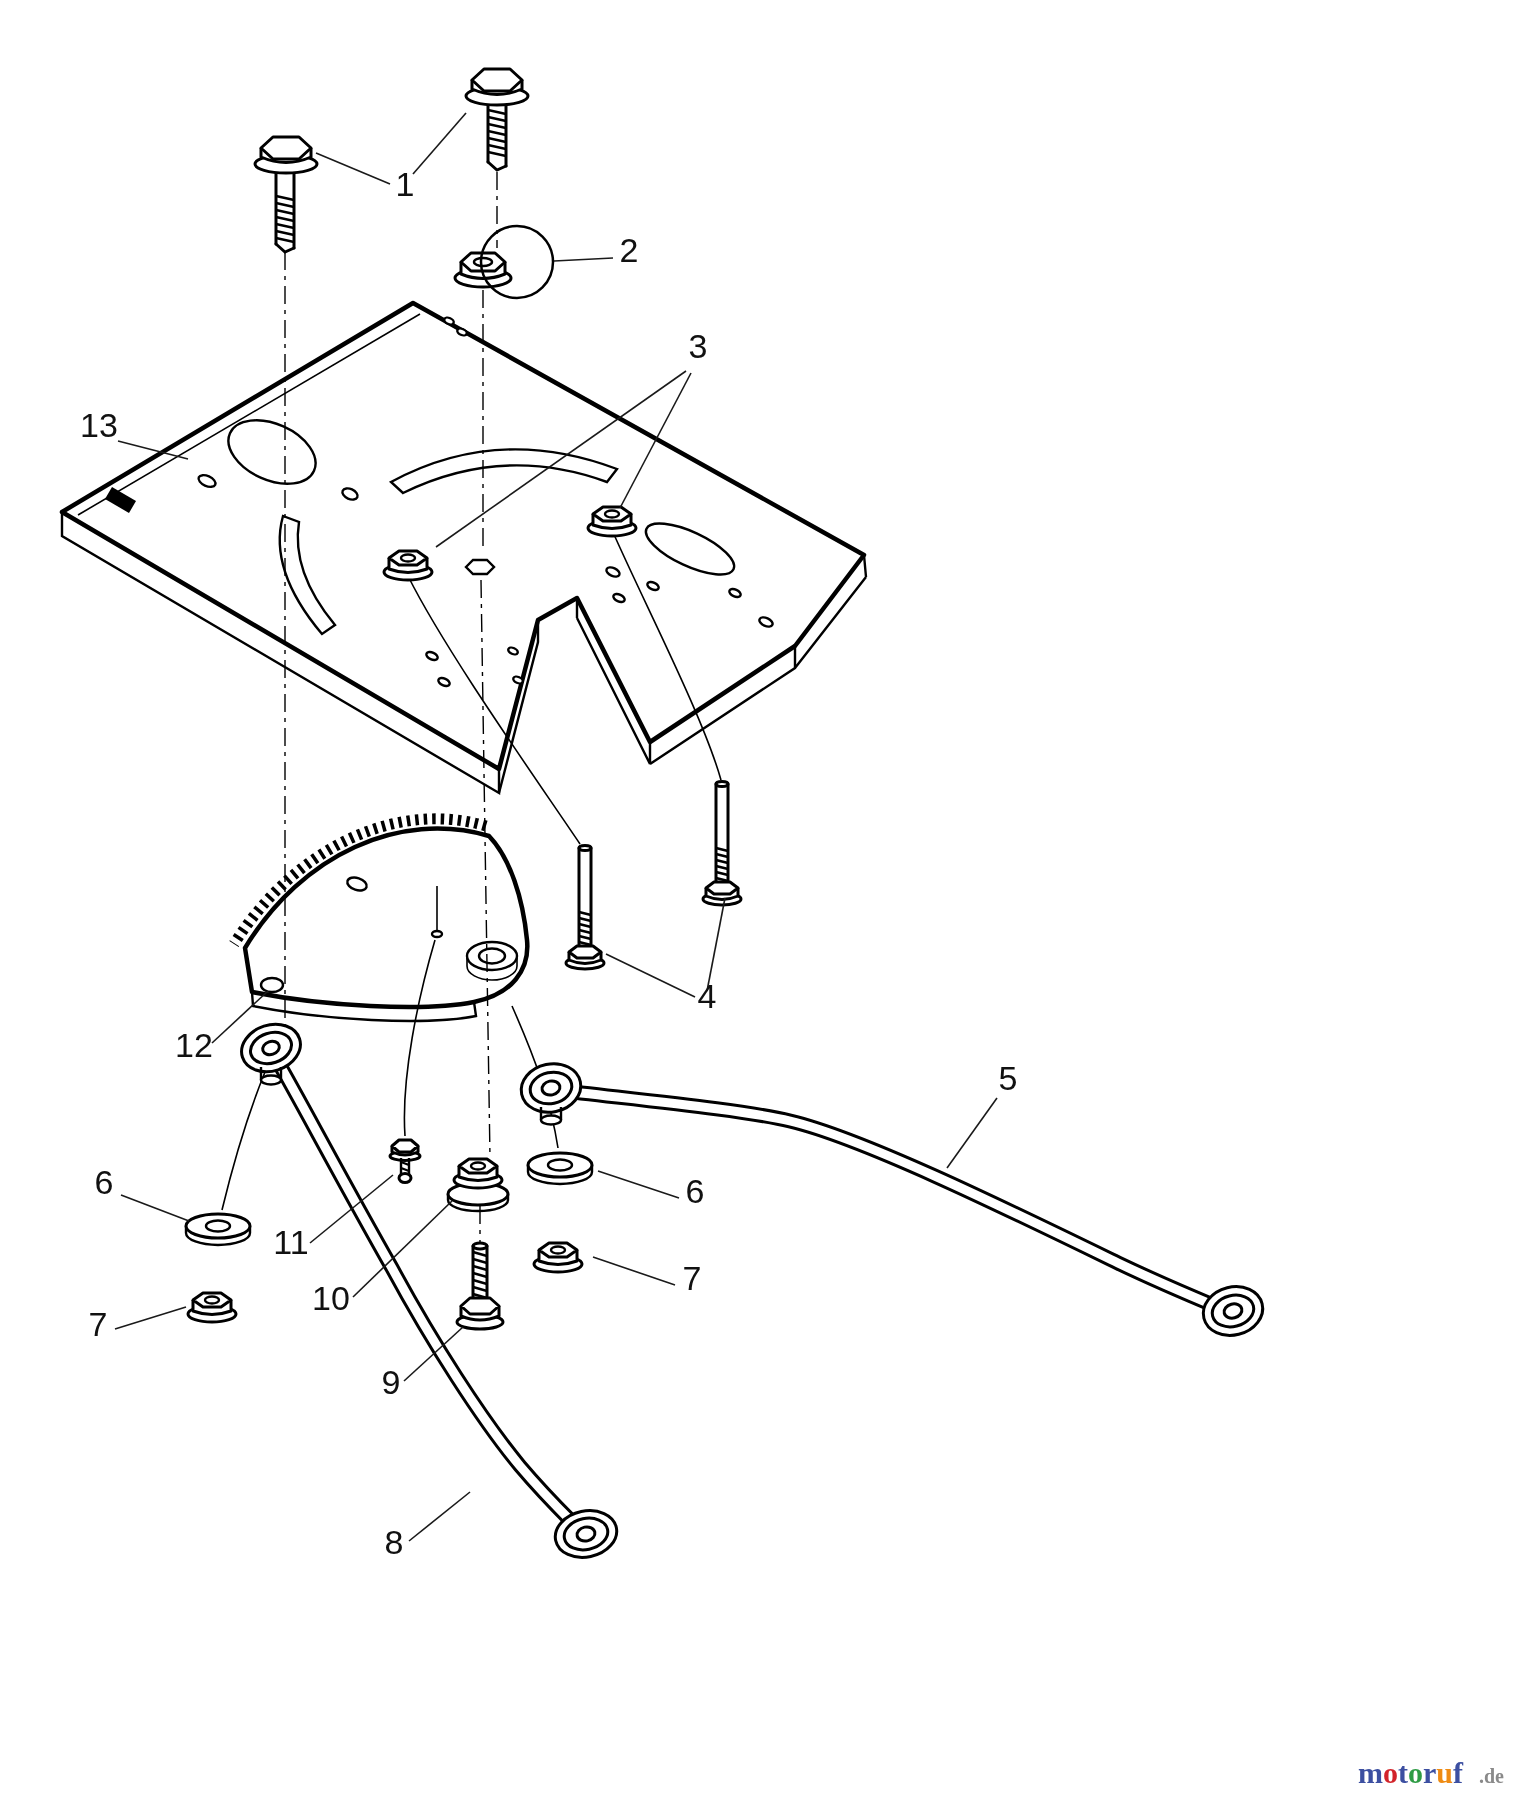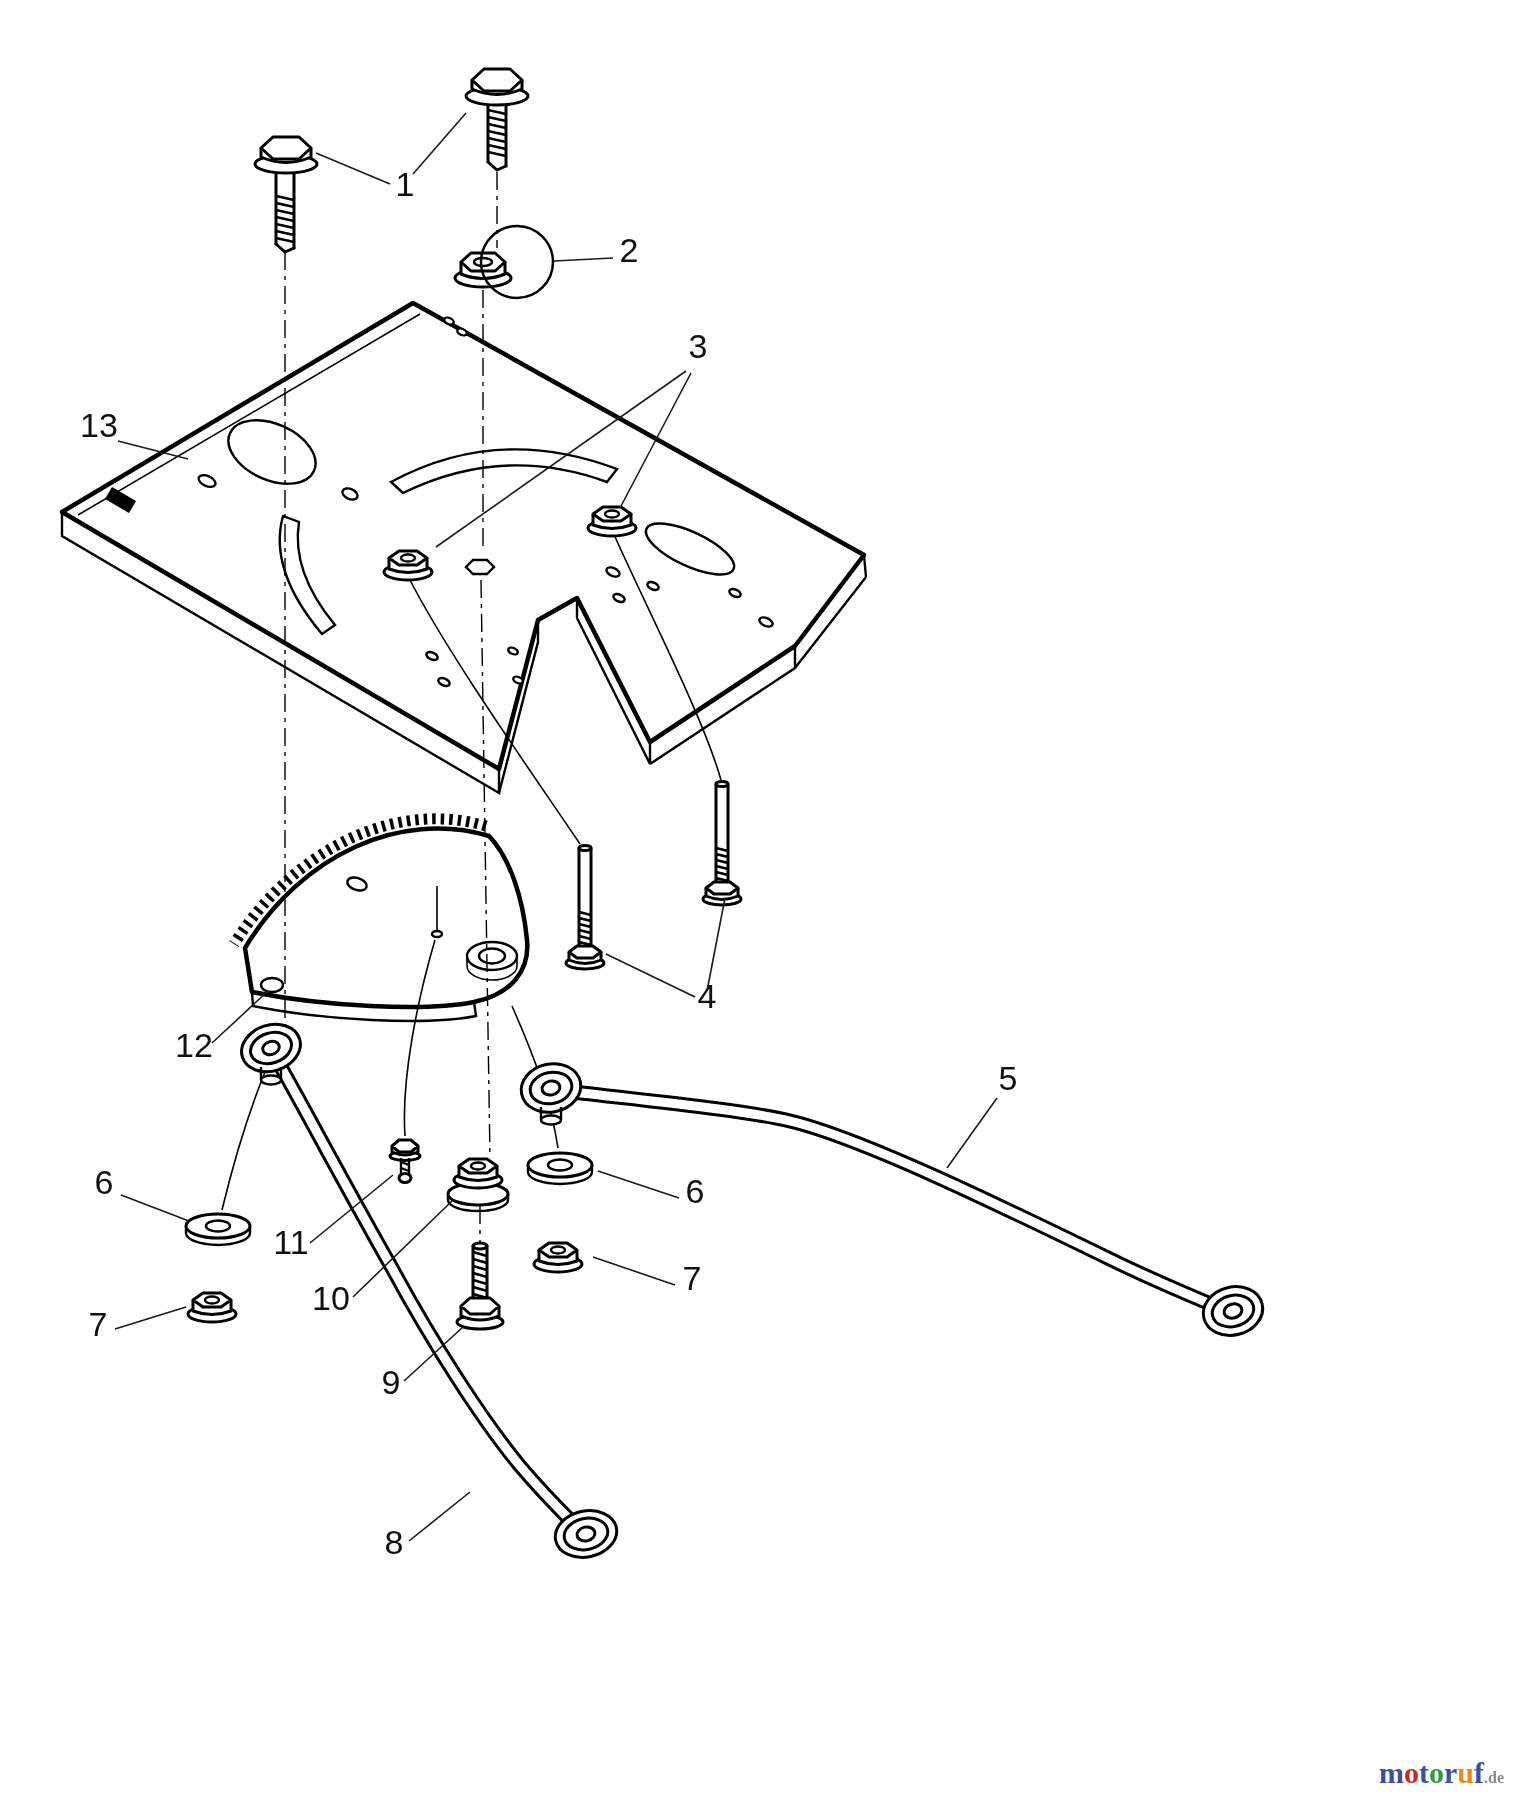--- a/index.html
+++ b/index.html
@@ -14,21 +14,21 @@
   .hole{fill:#fff;stroke:#000;stroke-width:2.4;}
   .solid{fill:#000;stroke:none;}
   .centerline{stroke:#000;stroke-width:1.4;fill:none;stroke-dasharray:18 6 4 6;}
   .leader{stroke:#1a1a1a;stroke-width:1.6;}
   .callout{font:400 34px "Liberation Sans",sans-serif;fill:#111;text-anchor:middle;}
   .rod-outer{stroke:#000;stroke-width:15;fill:none;stroke-linecap:round;stroke-linejoin:round;}
   .rod-inner{stroke:#fff;stroke-width:9;fill:none;stroke-linecap:round;stroke-linejoin:round;}
   .teeth{stroke:#000;stroke-width:11;stroke-dasharray:3.5 5;fill:none;}
   .watermark{position:absolute;right:16px;bottom:10px;font-family:"Liberation Serif",serif;
              font-weight:bold;font-size:30px;}
-  .watermark .suffix{font-size:16px;}
+  .watermark .suffix{font-size:20px;margin-left:16px;}
 </style>
 </head>
 <body>
 
 <div class="stage">
 
 <svg id="diagram-svg" width="1520" height="1800" viewBox="0 0 1520 1800">
 
   <g>
     <path class="heavy" d="M 413 303 L 864 555 L 795 646 L 650 742 L 577 598 L 538 620 L 499 769 L 62 512 Z"></path>

